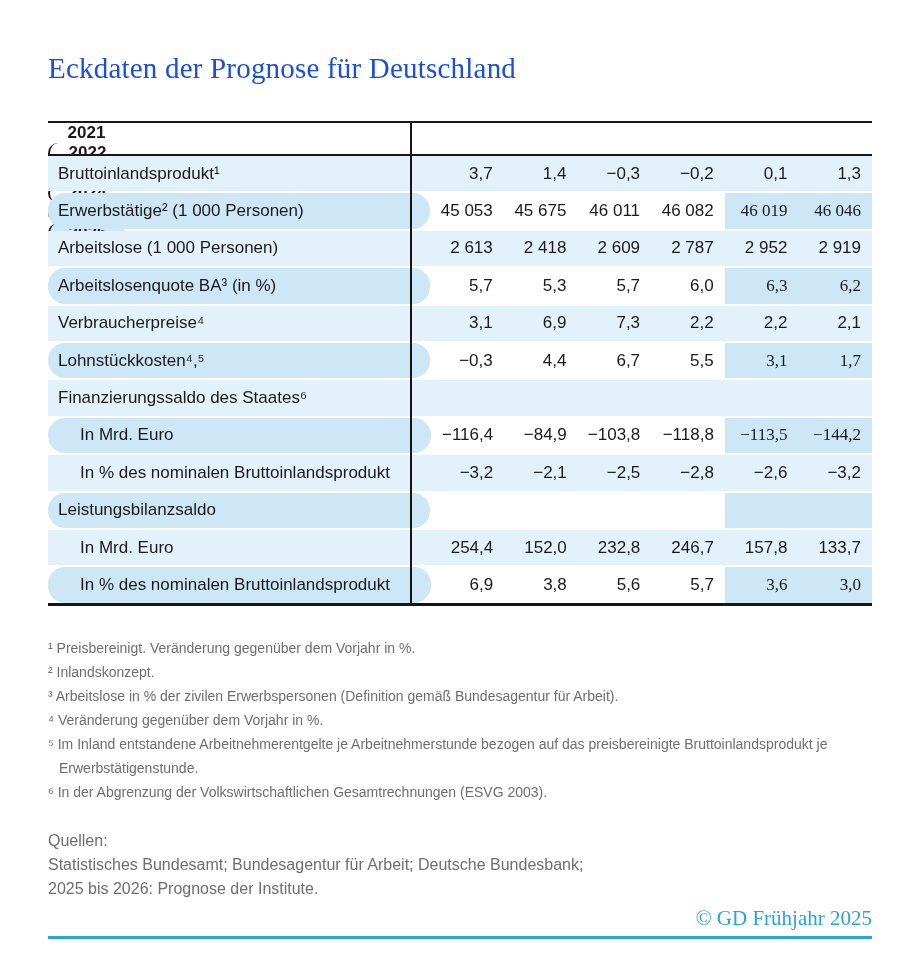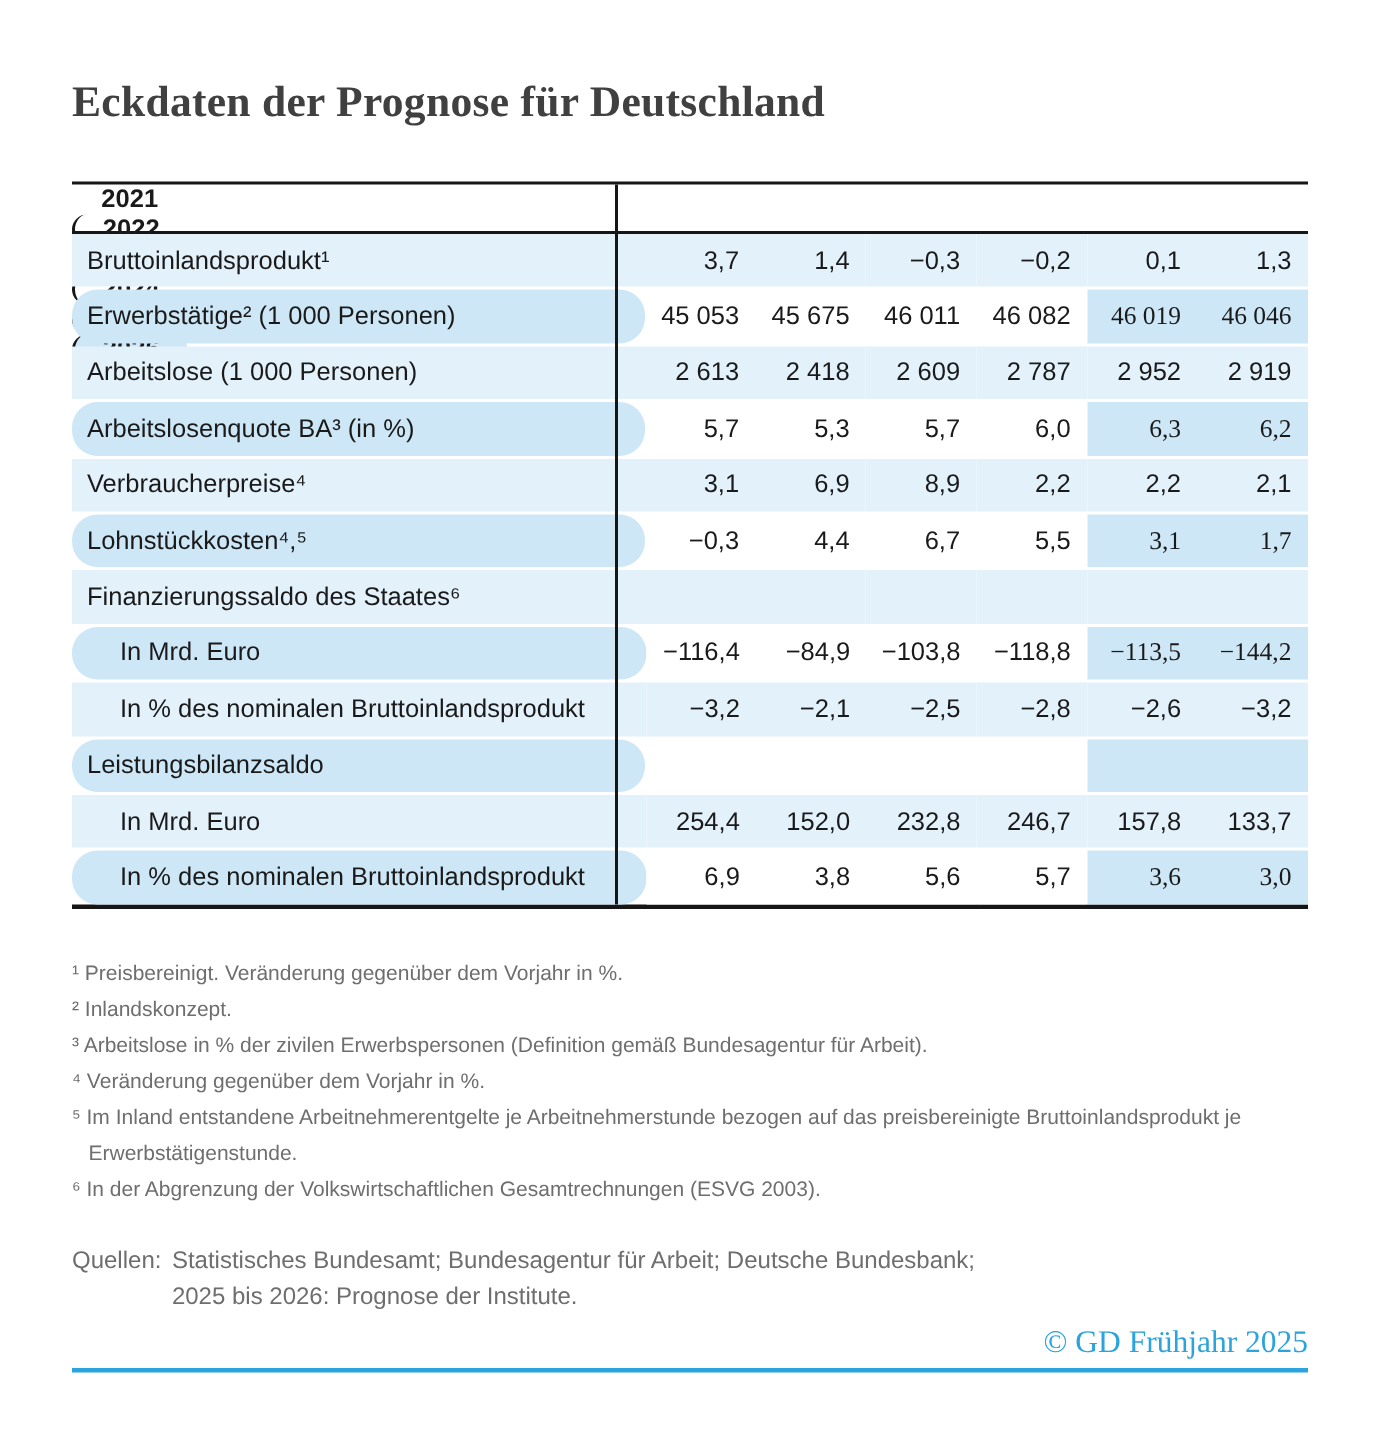--- a/index.html
+++ b/index.html
@@ -17,23 +17,23 @@
     height: 958px;
     font-family: "Liberation Sans", "DejaVu Sans", sans-serif;
     color: var(--text);
     overflow: hidden;
   }
   .page { padding: 52px 48px 0 48px; }
 
   .title {
     font-family: "Liberation Serif", "DejaVu Serif", serif;
     font-size: 29px;
-    font-weight: 700;
+    font-weight: 400;
     letter-spacing: 0.2px;
-    color: #404040;
+    color: #1d4ed8;
   }
 
   
   .tbl {
     position: relative;
     margin-top: 36px;
     border-top: 2px solid var(--border);
     border-bottom: 3px solid var(--border);
   }
   .vline {
@@ -80,20 +80,21 @@
     line-height: 24px;
   }
   .footnote { padding-left: 11px; text-indent: -11px; }
 
   .sources {
     margin-top: 25px;
     display: flex;
     color: var(--gray);
     font-size: 16px;
     line-height: 24px;
+    flex-direction: column;
   }
   .src-label { margin-right: 7px; white-space: nowrap; }
 
   .copyright {
     margin-top: 5px;
     text-align: right;
     font-family: "Liberation Serif", "DejaVu Serif", serif;
     font-size: 21px;
     color: var(--accent);
   }
@@ -154,21 +155,21 @@
           <div class="cell val">5,3</div>
           <div class="cell val">5,7</div>
           <div class="cell val">6,0</div>
           <div class="cell val fc">6,3</div>
           <div class="cell val fc">6,2</div>
         </div>
         <div class="row r-odd">
           <div class="cell label">Verbraucherpreise⁴</div>
           <div class="cell val">3,1</div>
           <div class="cell val">6,9</div>
-          <div class="cell val">8,9</div>
+          <div class="cell val">7,3</div>
           <div class="cell val">2,2</div>
           <div class="cell val fc">2,2</div>
           <div class="cell val fc">2,1</div>
         </div>
         <div class="row r-even">
           <div class="cell label">Lohnstückkosten⁴,⁵</div>
           <div class="cell val">−0,3</div>
           <div class="cell val">4,4</div>
           <div class="cell val">6,7</div>
           <div class="cell val">5,5</div>

